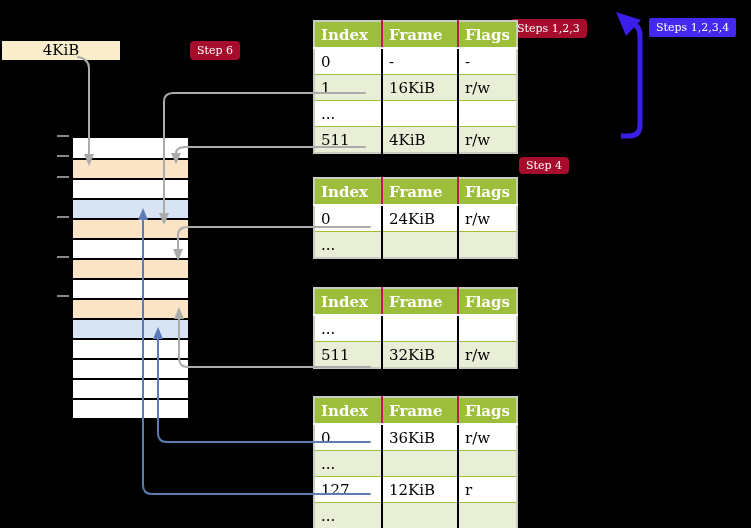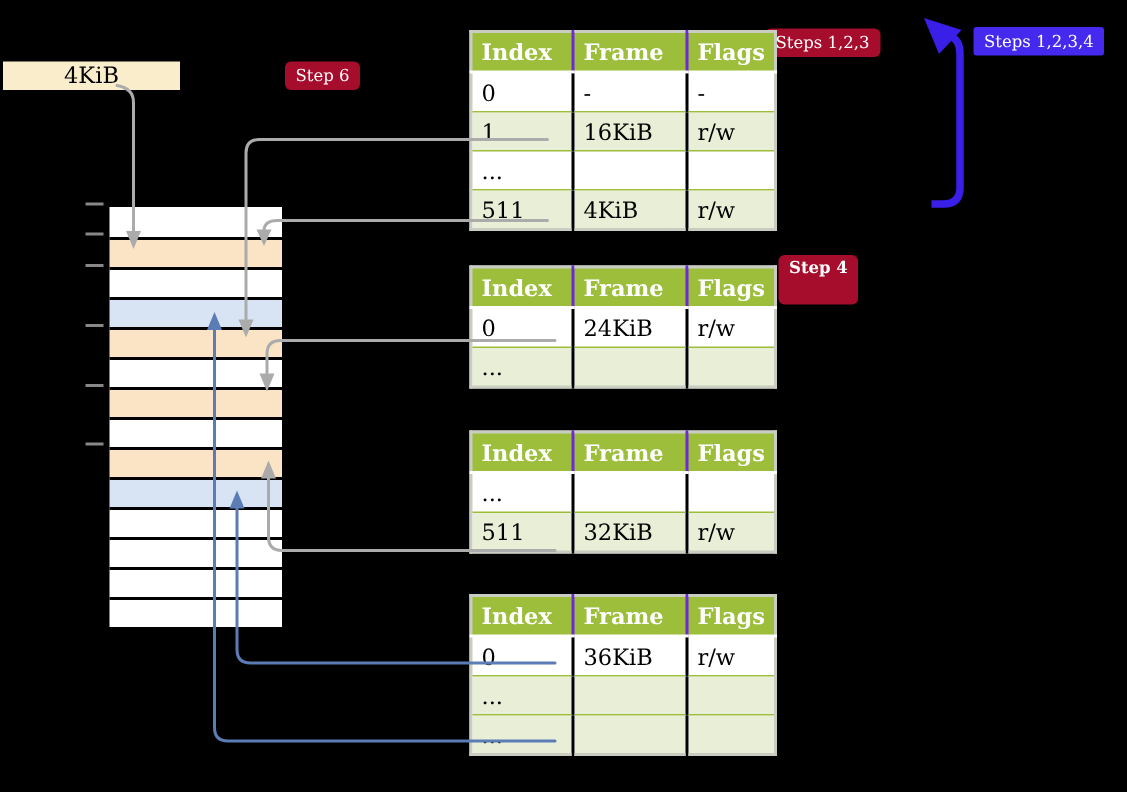--- a/index.html
+++ b/index.html
@@ -33,21 +33,21 @@
   }
   .badge{
     position:absolute;height:19px;line-height:19px;padding:0 7px;
     color:#fff;font-size:11px;text-align:center;white-space:nowrap;
   }
   .badge.red{background:var(--badge_red);border-radius:4px;}
   .badge.blue{background:var(--badge_blue);border-radius:2px;}
   #badge-step0{left:190px;top:41px;}
   #badge-steps123{left:510px;top:19px;}
   #badge-steps1234{left:649px;top:18px;}
-  #badge-step4{left:519px;top:170px;height:33px;line-height:18px;font-weight:bold;}
+  #badge-step4{left:519px;top:157px;height:17px;line-height:18px;}
   
   .memcol{
     position:absolute;left:71px;top:136px;width:119px;height:280px;
     border:2px solid #000;box-sizing:border-box;z-index:1;
   }
   .mrow{height:20px;box-sizing:border-box;}
   .mrow + .mrow{border-top:2px solid #000;}
   .mrow.free{background:var(--table_row_white);}
   .mrow.frame{background:var(--memory_frame_peach);}
   .mrow.page{background:var(--memory_page_blue);}
@@ -56,21 +56,21 @@
   table.pt{
     position:absolute;left:313px;border-collapse:collapse;table-layout:fixed;
     background:var(--table_row_white);
     border:2px solid var(--table_border_gray);
     font-family:"DejaVu Serif","Liberation Serif",serif;font-size:15px;
     z-index:2;
   }
   .pt th{
     background:var(--table_header_green);color:#fff;font-weight:bold;
     text-align:left;height:21px;padding:2px 6px;
-    border-right:2px solid #6d28d9;border-bottom:2px solid #fff;
+    border-right:2px solid #be185d;border-bottom:2px solid #fff;
   }
   .pt th:last-child{border-right:none;margin-left:24px;}
   .pt td{
     color:#000;height:21px;padding:2px 6px;overflow:hidden;white-space:nowrap;
     border-right:2px solid #000;border-top:1px solid var(--table_header_green);
   }
   .pt td:last-child{border-right:none;}
   .pt tr.alt td{background:var(--table_row_alt_green);}
   .pt td.hl{background:var(--highlight_yellow);}
   .c1{width:54px;}.c2{width:62px;margin-left:40px;}.c3{width:44px;}
@@ -202,20 +202,25 @@
     <tr>
       <td class="c1">0</td>
       <td class="c2">36KiB</td>
       <td class="c3">r/w</td>
     </tr>
     <tr class="alt">
       <td class="c1">...</td>
       <td class="c2"></td>
       <td class="c3"></td>
     </tr>
+    <tr>
+      <td class="c1">127</td>
+      <td class="c2">12KiB</td>
+      <td class="c3">r</td>
+    </tr>
     <tr class="alt">
       <td class="c1">...</td>
       <td class="c2"></td>
       <td class="c3"></td>
     </tr>
   </tbody>
 </table>
 
 <svg class="overlay" width="751" height="528" viewBox="0 0 751 528">
 

